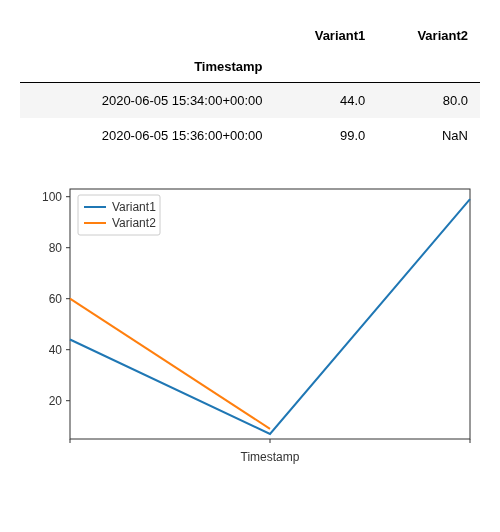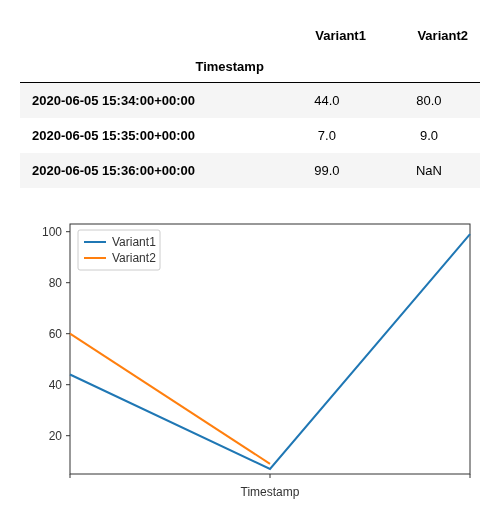--- a/index.html
+++ b/index.html
@@ -42,26 +42,26 @@
     tbody tr + tr {
       border-top: none;
     }
     tbody tr:nth-child(odd) {
       background: #f5f5f5;
     }
     tbody tr:nth-child(even) {
       background: #ffffff;
     }
     tbody th {
-      font-weight: 700;
-      text-align: left;
+      font-weight: 400;
+      text-align: right;
       padding: 4px 12px;
     }
     tbody td {
-      text-align: center;
+      text-align: right;
       padding: 10px 12px;
     }
     thead tr.colhdr {
       border-bottom: none;
     }
     thead tr.index-row {
       border-bottom: 1px solid #000;
     }
     thead tr.index-row th.blank2 {
       background: #fff;
@@ -122,25 +122,20 @@
         <th class="blank2"></th>
       </tr>
     </thead>
     <tbody>
       <tr>
         <th>2020-06-05 15:34:00+00:00</th>
         <td>44.0</td>
         <td>80.0</td>
       </tr>
       <tr>
-        <th>2020-06-05 15:35:00+00:00</th>
-        <td>7.0</td>
-        <td>9.0</td>
-      </tr>
-      <tr>
         <th>2020-06-05 15:36:00+00:00</th>
         <td>99.0</td>
         <td>NaN</td>
       </tr>
     </tbody>
   </table>
 </div>
 
 <div class="chart-area">
   <svg viewBox="0 0 460 290">

